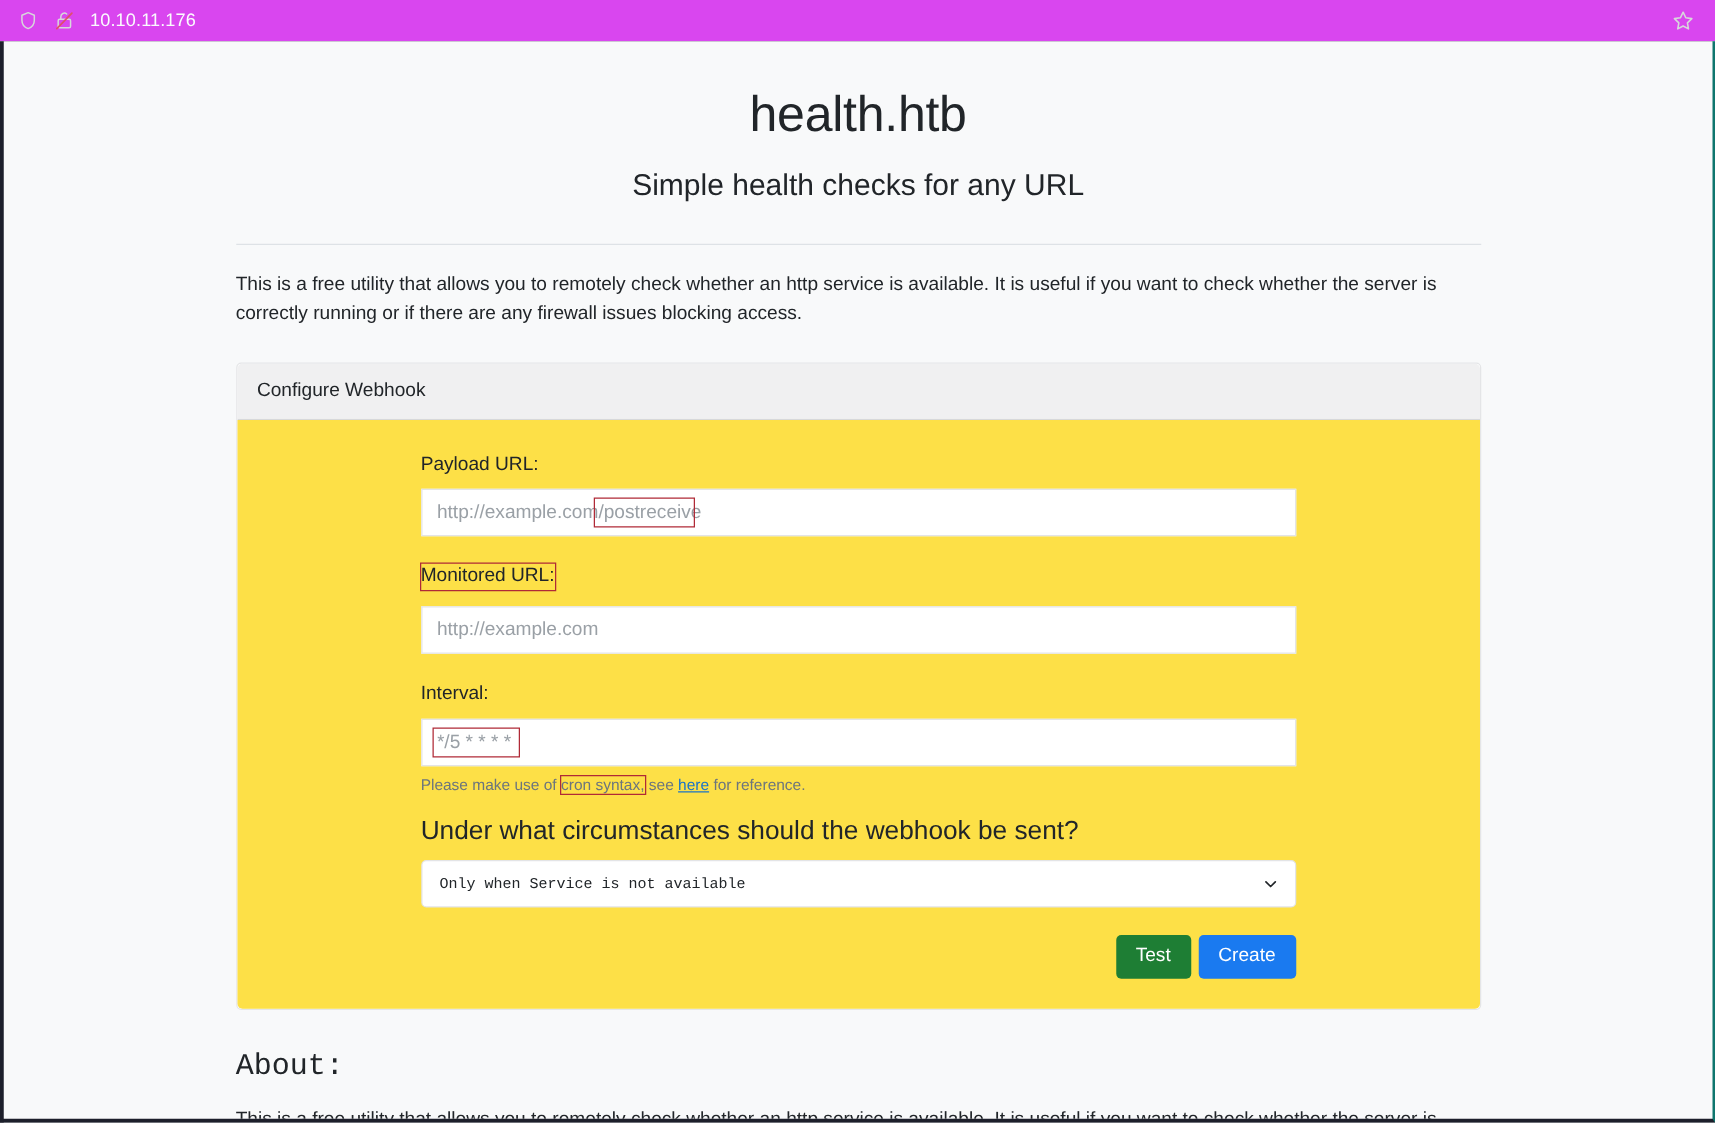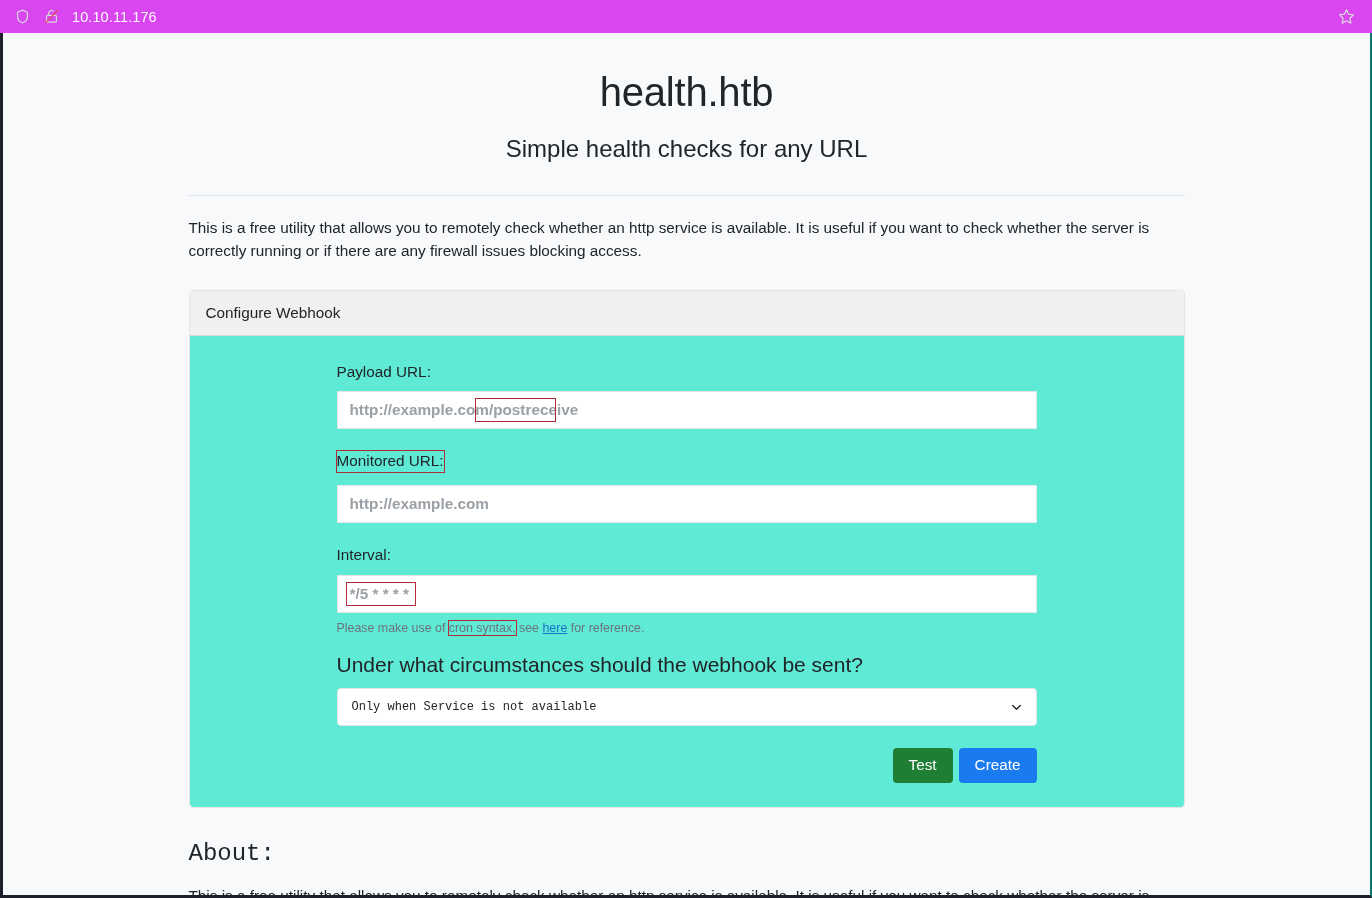--- a/index.html
+++ b/index.html
@@ -114,21 +114,21 @@
   .card-header {
     background: #f0f0f1;
     border-bottom: 1px solid #d7d8da;
     padding: 13px 16px;
     font-size: 15.3px;
     color: #212529;
     border-radius: 4px 4px 0 0;
   }
   .card-body {
     padding: 26px 0 24px 0;
-    background: #5eead4;
+    background: #fde047;
     border-radius: 0 0 4px 4px;
   }
 
   .form-inner {
     width: 700px;
     margin: 0 auto;
   }
   .form-group { margin-bottom: 0; }
   .form-label {
     display: inline-block;
@@ -143,21 +143,20 @@
     box-sizing: border-box;
     height: 38px;
     padding: 6px 12px;
     font-size: 15.3px;
     font-family: "Liberation Sans", sans-serif;
     color: #212529;
     background: #ffffff;
     border: 1px solid #e3e4e6;
     border-radius: 0;
     outline: none;
-    font-weight: bold;
   }
   .form-control::placeholder { color: #9aa0a6; opacity: 1; }
   .form-help {
     font-size: 12.4px;
     color: #6c757d;
     margin: 7px 0 0 0;
     line-height: 1.4;
   }
   .form-help a {
     color: #1a73c8;

